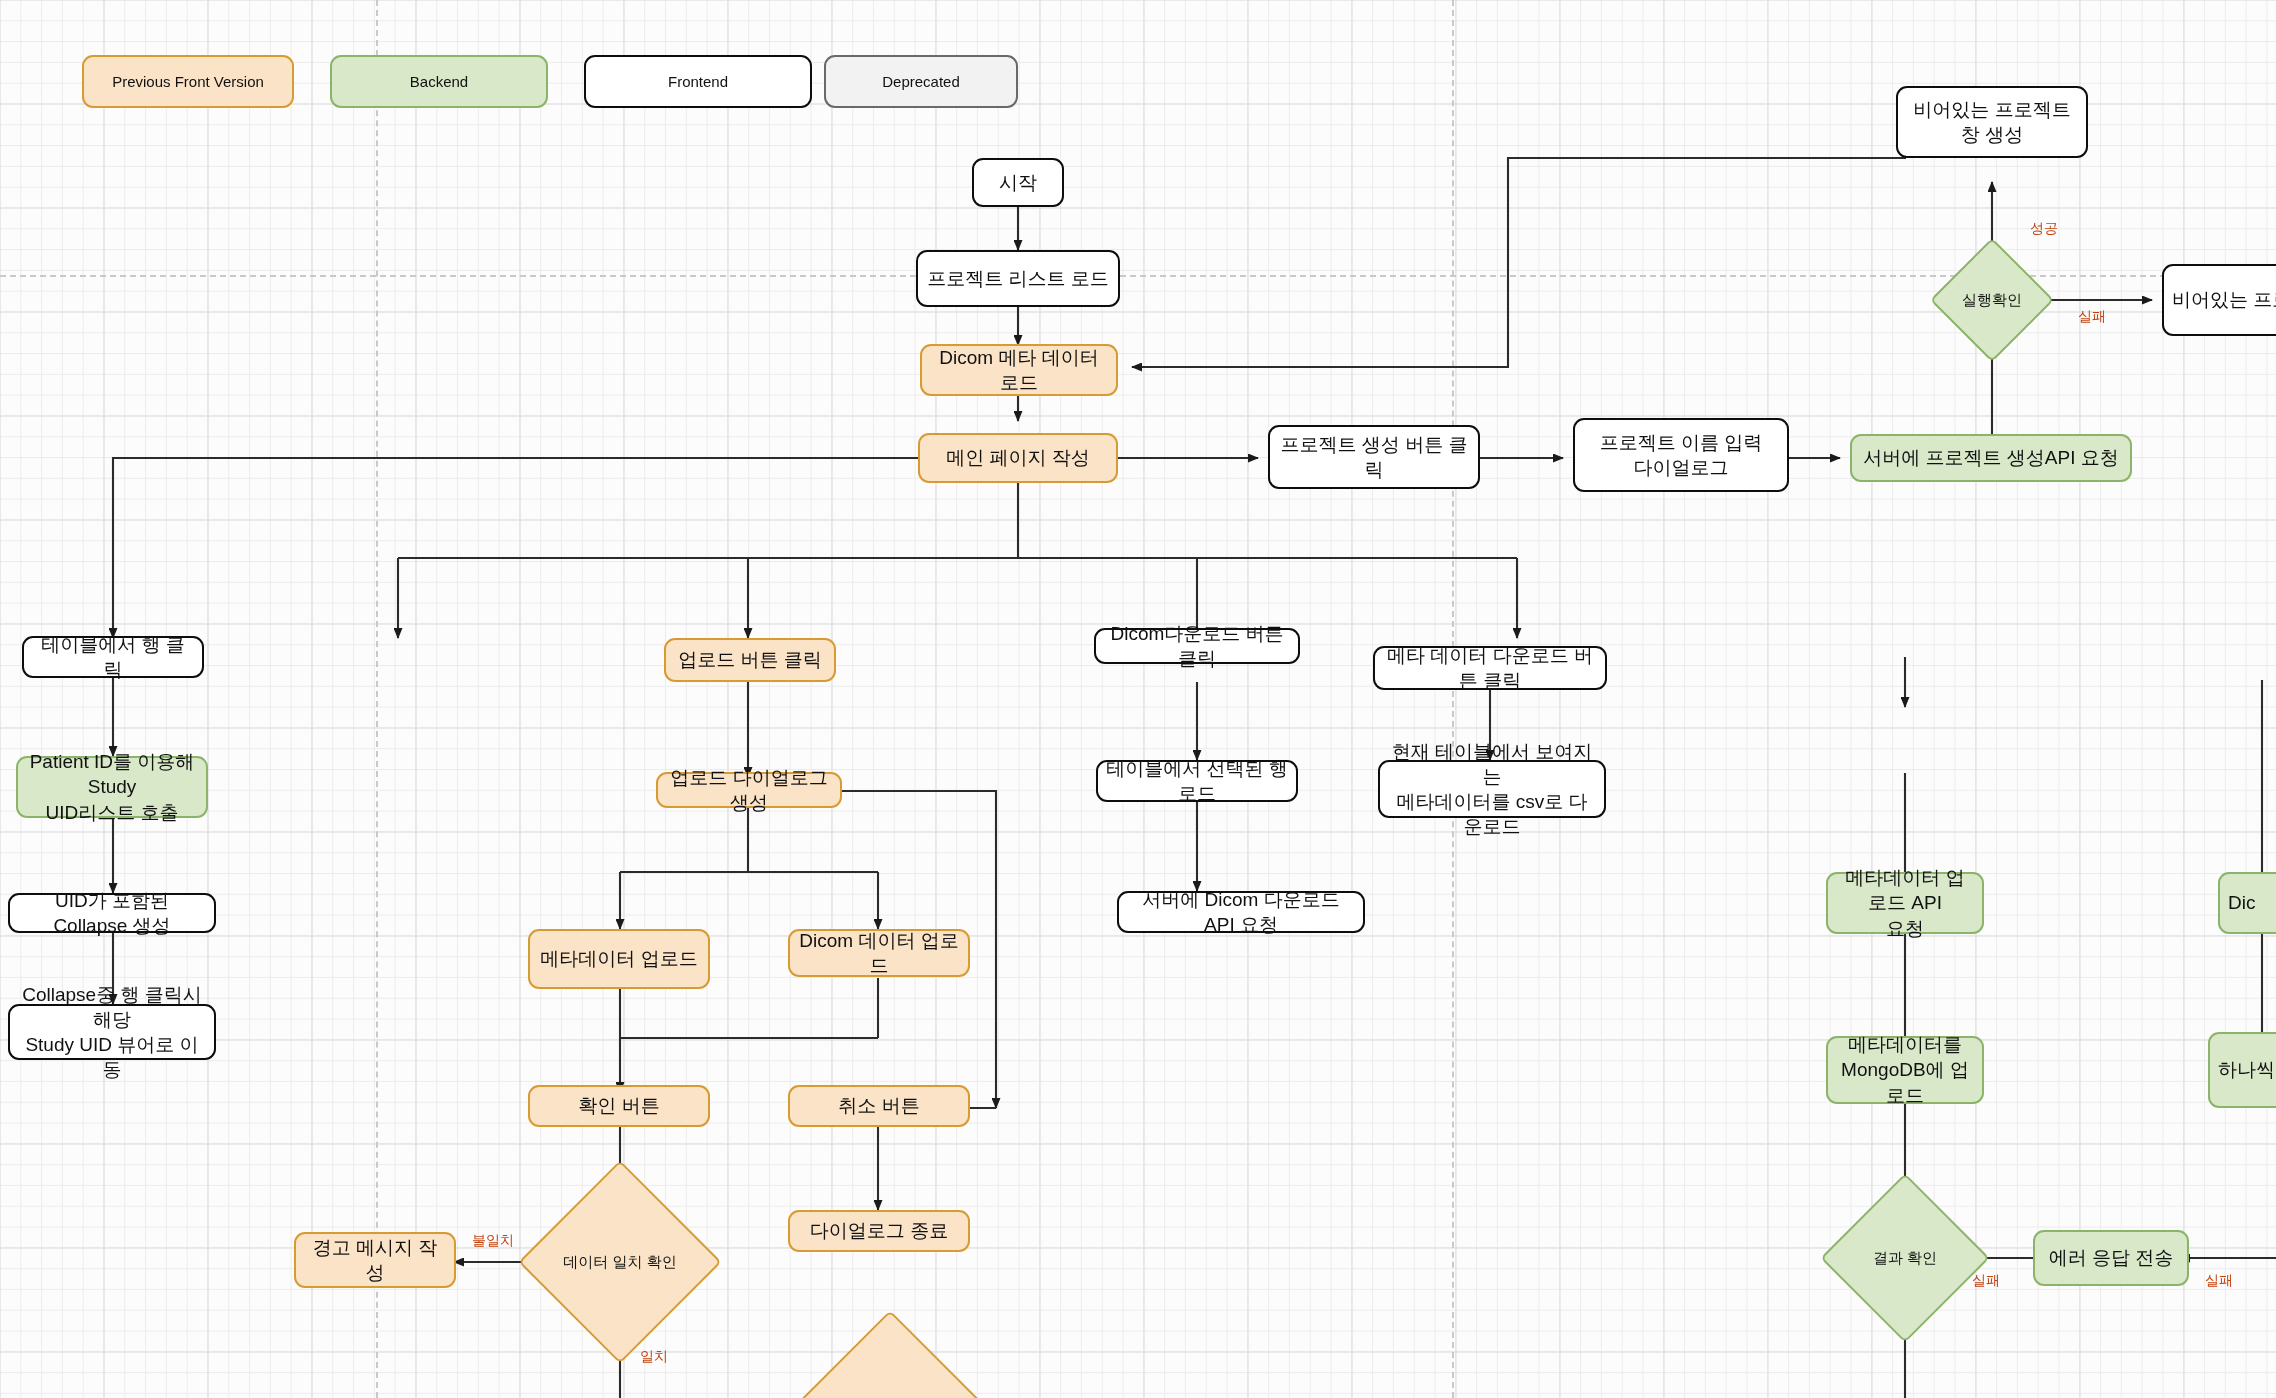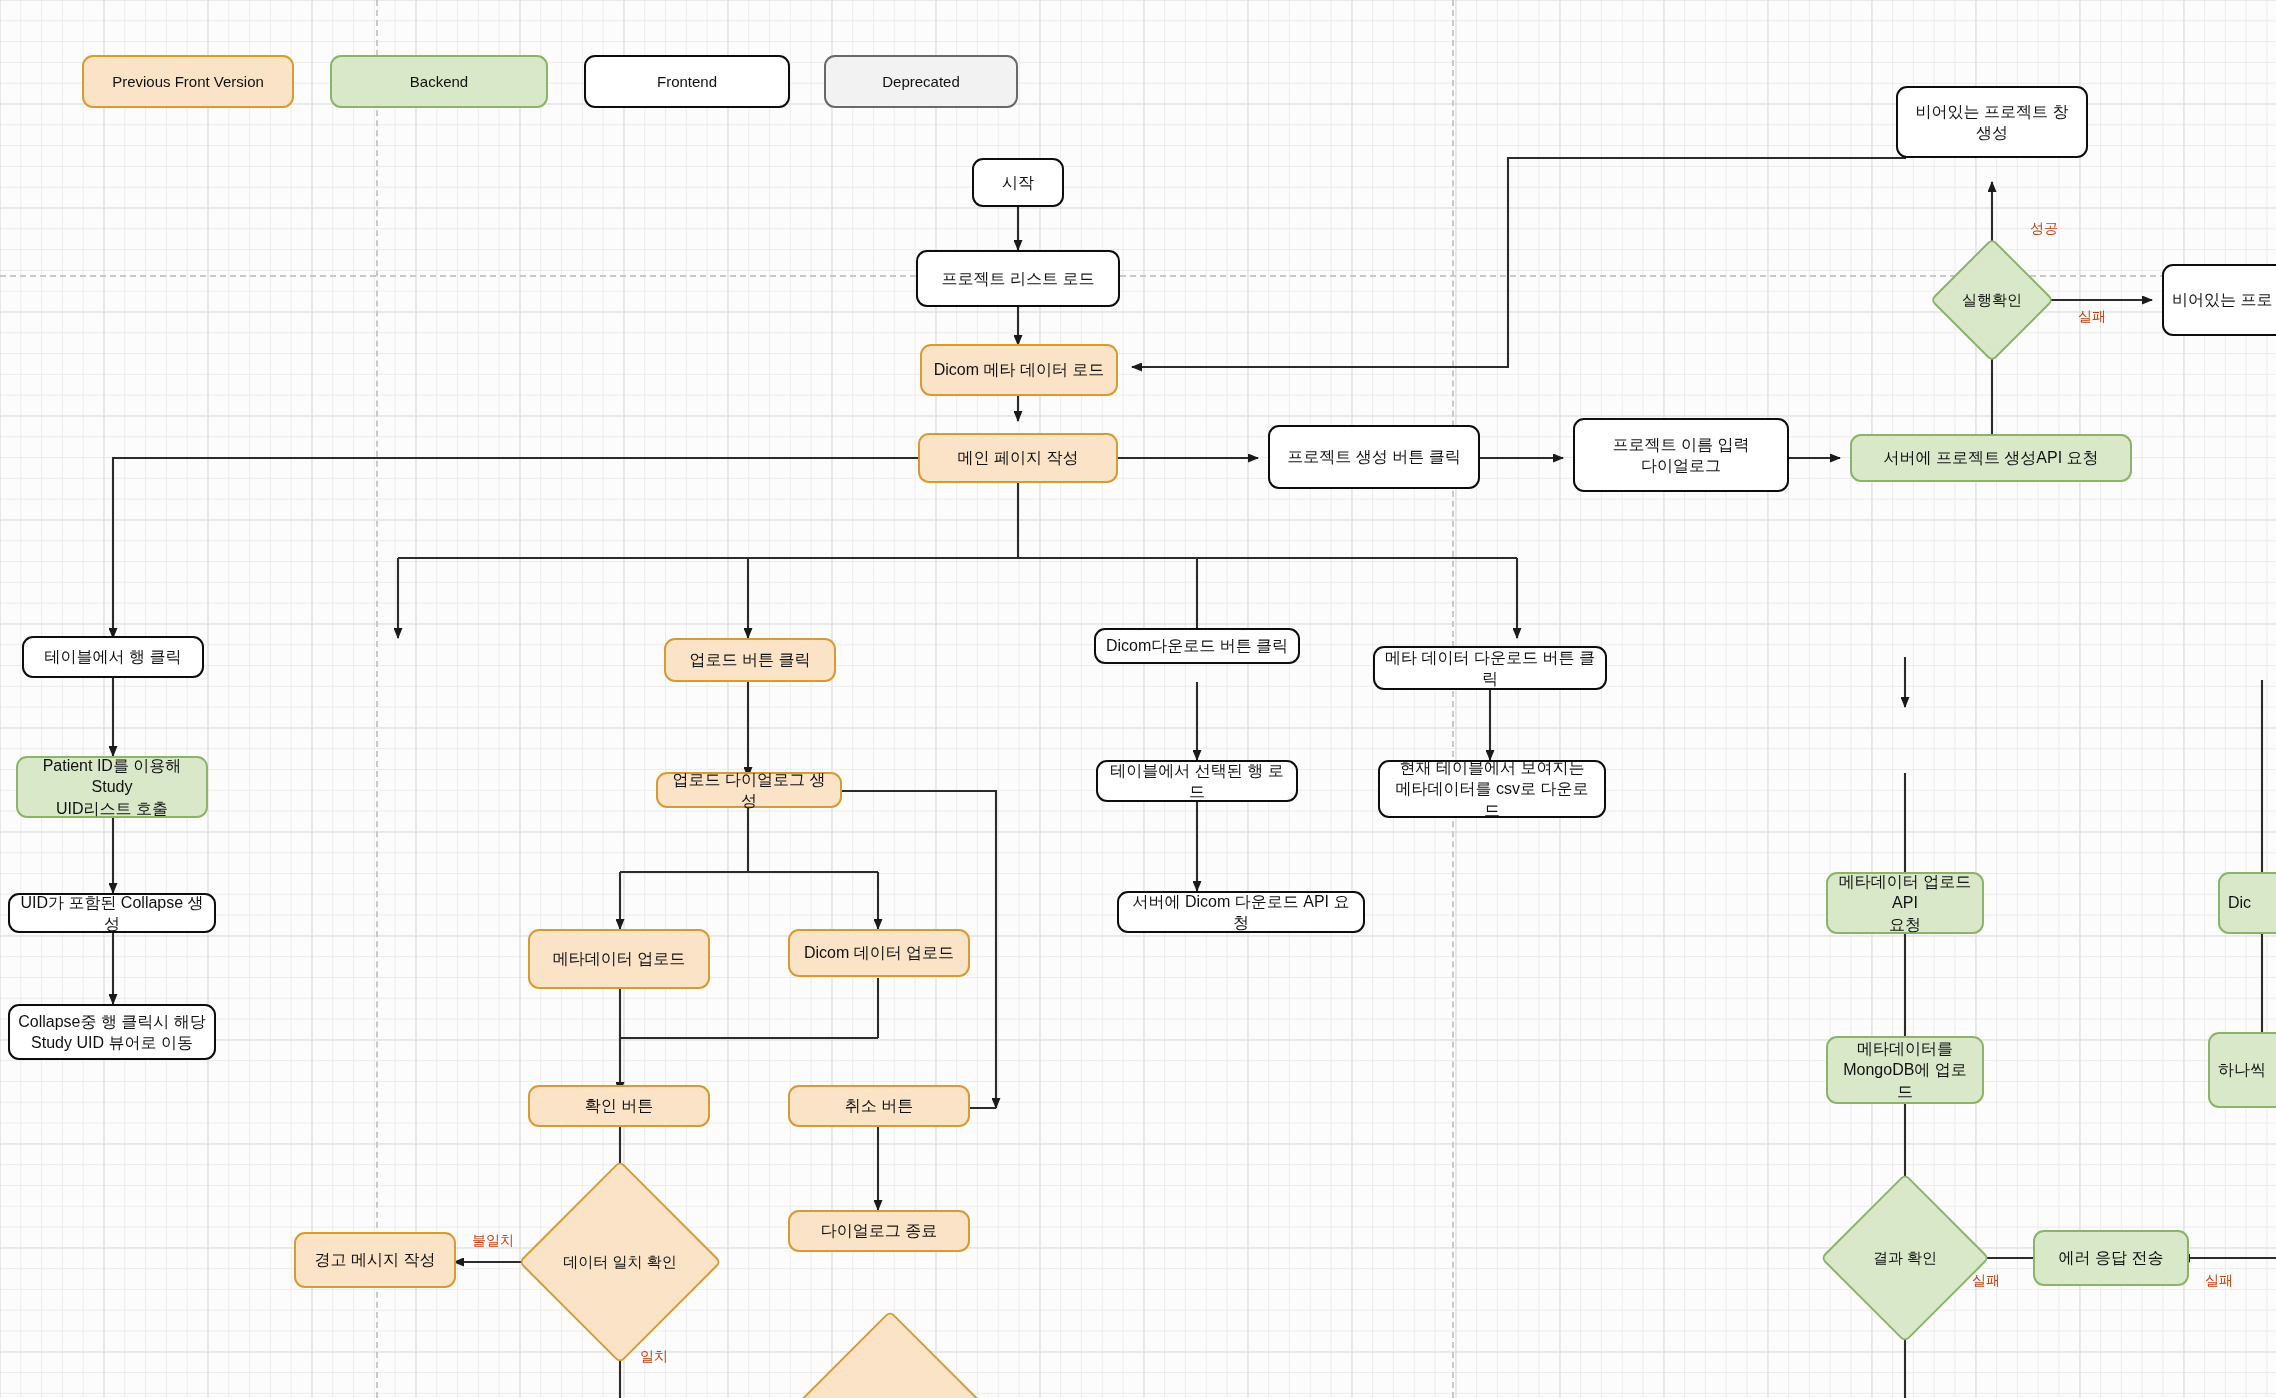--- a/index.html
+++ b/index.html
@@ -22,21 +22,21 @@
     background-position:-0.5px -0.5px;
   }
   .guide{position:absolute;pointer-events:none;}
   .guide.v{width:0;border-left:2px dashed #c9c9c9;}
   .guide.h{height:0;border-top:2px dashed #c9c9c9;}
 
   svg.links{position:absolute;left:0;top:0;width:2276px;height:1398px;overflow:visible;}
 
   .node{position:absolute;box-sizing:border-box;display:flex;align-items:center;
         justify-content:center;text-align:center;line-height:1.32;
-        font-size:16px;color:#111;padding:4px 8px;}
+        font-size:19px;color:#111;padding:4px 8px;}
   .node.rect{border-radius:11px;}
   .node.front{background:#ffffff;border:2.6px solid #0d0d0d;}
   .node.prev{background:#fbe3c7;border:2.2px solid #d79b33;}
   .node.back{background:#d9e8c9;border:2.2px solid #8bb46a;}
   .node.dep{background:#f2f2f2;border:2.2px solid #666a6e;}
 
   .legend{font-size:15px;}
 
   .diamond{position:absolute;display:flex;align-items:center;justify-content:center;}
   .diamond .shape{position:absolute;inset:0;transform:rotate(45deg);border-radius:6px;}
@@ -129,21 +129,21 @@
       <path d="M2276,1258 L2180,1258" marker-end="url(#ah)"></path>
 
       <path d="M1905,1318 L1905,1398"></path>
 
       <path d="M2262,680 L2262,1060"></path>
     </g>
   </svg>
 
   <div class="node rect prev legend" style="left:82px;top:55px;width:212px;height:53px;">Previous Front Version</div>
   <div class="node rect back legend" style="left:330px;top:55px;width:218px;height:53px;">Backend</div>
-  <div class="node rect front legend" style="left:584px;top:55px;width:206px;height:53px;">Frontend</div>
+  <div class="node rect front legend" style="left:584px;top:55px;width:228px;height:53px;">Frontend</div>
   <div class="node rect dep legend" style="left:824px;top:55px;width:194px;height:53px;">Deprecated</div>
 
   <div class="node rect front" style="left:972px;top:158px;width:92px;height:49px;">시작</div>
   <div class="node rect front" style="left:916px;top:250px;width:204px;height:57px;">프로젝트 리스트 로드</div>
   <div class="node rect prev" style="left:920px;top:344px;width:198px;height:52px;">Dicom 메타 데이터 로드</div>
   <div class="node rect prev" style="left:918px;top:433px;width:200px;height:50px;">메인 페이지 작성</div>
 
   <div class="node rect front" style="left:1268px;top:425px;width:212px;height:64px;">프로젝트 생성 버튼 클릭</div>
   <div class="node rect front" style="left:1573px;top:418px;width:216px;height:74px;white-space:pre-line;">프로젝트 이름 입력
 다이얼로그</div>

